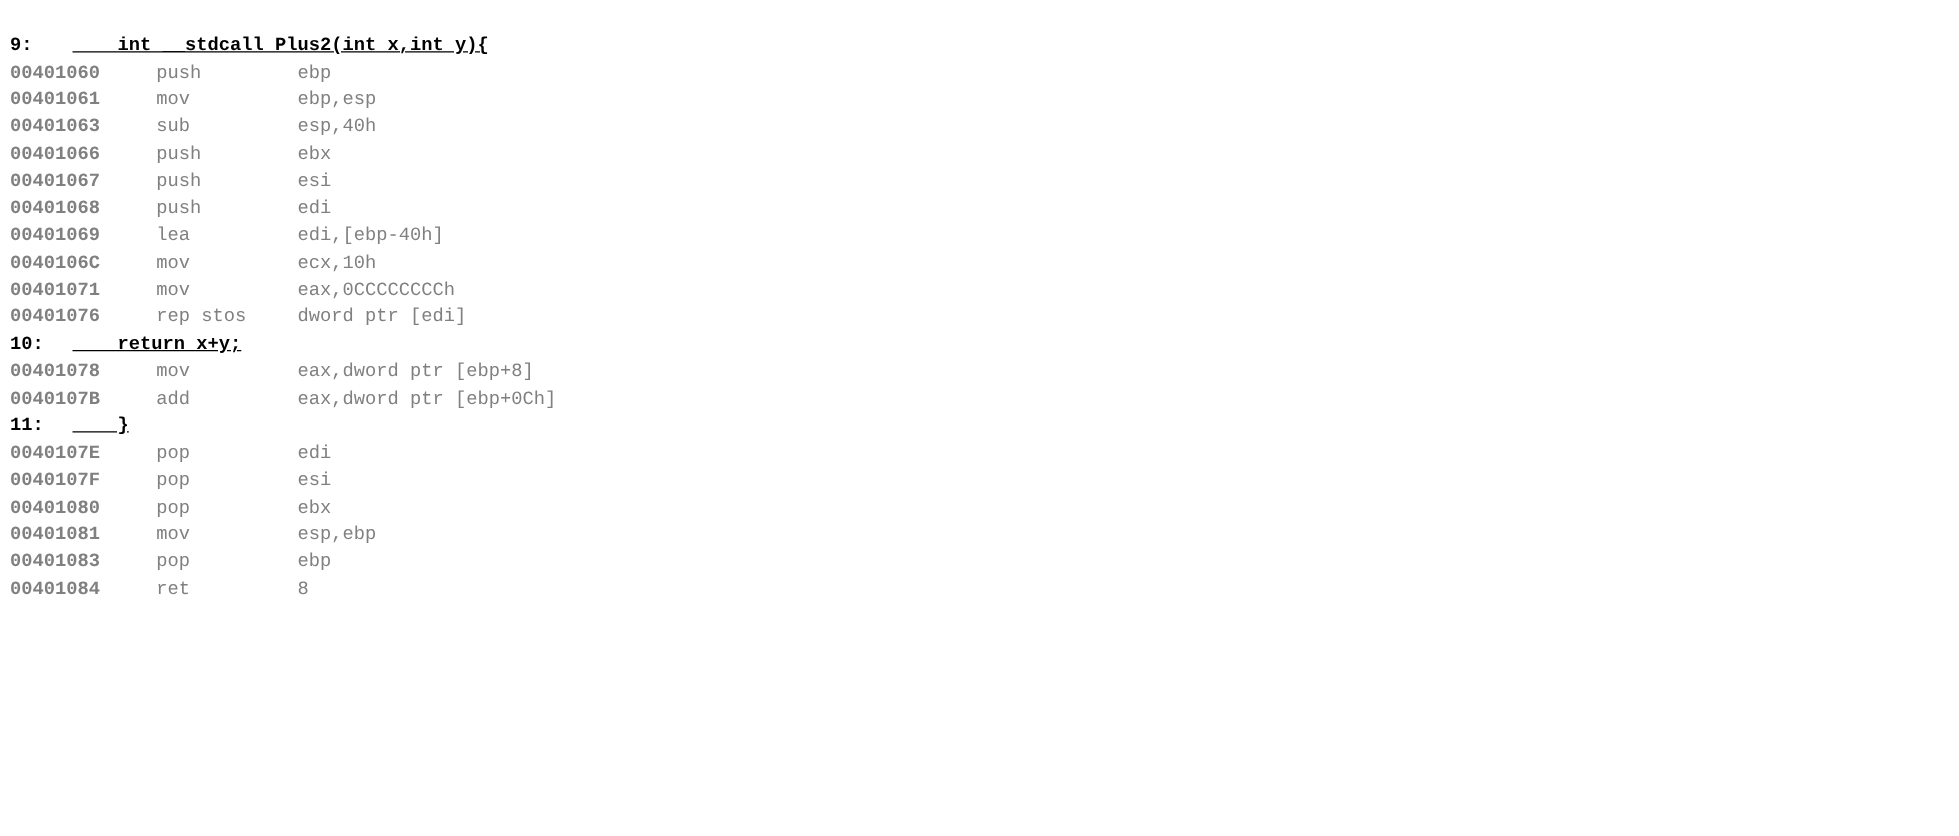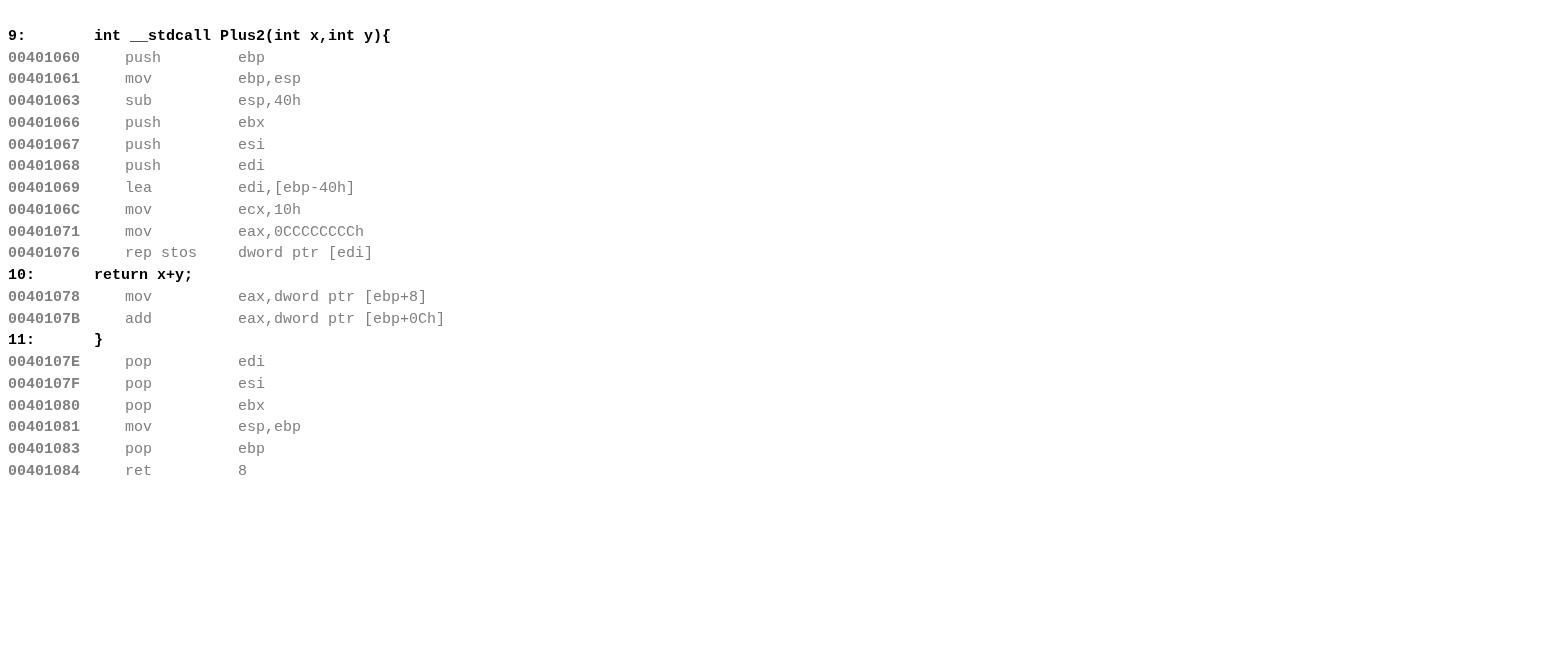--- a/index.html
+++ b/index.html
@@ -16,19 +16,20 @@
       width: 1567px;
       min-height: 669px;
     }
     .disasm-view {
       white-space: pre;
       line-height: 1.45;
     }
     .source-line {
       color: #000000;
       font-weight: bold;
+      text-decoration: underline;
     }
   </style>
 </head>
 <body>
 
 <div class="disasm-view">
 <div class="source-line"><span style="font-weight: bold; color: rgb(0, 0, 0); display: inline-block; width: 50px;">9:</span><span style="font-weight: bold; color: rgb(0, 0, 0);">    int __stdcall Plus2(int x,int y){</span></div><div><span style="display: inline-block; width: 90px; color: rgb(128, 128, 128); font-weight: bold;">00401060</span><span style="display: inline-block; width: 140px; color: rgb(128, 128, 128);">   push</span><span style="color: rgb(128, 128, 128);">ebp</span></div><div><span style="display: inline-block; width: 90px; color: rgb(128, 128, 128); font-weight: bold;">00401061</span><span style="display: inline-block; width: 140px; color: rgb(128, 128, 128);">   mov</span><span style="color: rgb(128, 128, 128);">ebp,esp</span></div><div><span style="display: inline-block; width: 90px; color: rgb(128, 128, 128); font-weight: bold;">00401063</span><span style="display: inline-block; width: 140px; color: rgb(128, 128, 128);">   sub</span><span style="color: rgb(128, 128, 128);">esp,40h</span></div><div><span style="display: inline-block; width: 90px; color: rgb(128, 128, 128); font-weight: bold;">00401066</span><span style="display: inline-block; width: 140px; color: rgb(128, 128, 128);">   push</span><span style="color: rgb(128, 128, 128);">ebx</span></div><div><span style="display: inline-block; width: 90px; color: rgb(128, 128, 128); font-weight: bold;">00401067</span><span style="display: inline-block; width: 140px; color: rgb(128, 128, 128);">   push</span><span style="color: rgb(128, 128, 128);">esi</span></div><div><span style="display: inline-block; width: 90px; color: rgb(128, 128, 128); font-weight: bold;">00401068</span><span style="display: inline-block; width: 140px; color: rgb(128, 128, 128);">   push</span><span style="color: rgb(128, 128, 128);">edi</span></div><div><span style="display: inline-block; width: 90px; color: rgb(128, 128, 128); font-weight: bold;">00401069</span><span style="display: inline-block; width: 140px; color: rgb(128, 128, 128);">   lea</span><span style="color: rgb(128, 128, 128);">edi,[ebp-40h]</span></div><div><span style="display: inline-block; width: 90px; color: rgb(128, 128, 128); font-weight: bold;">0040106C</span><span style="display: inline-block; width: 140px; color: rgb(128, 128, 128);">   mov</span><span style="color: rgb(128, 128, 128);">ecx,10h</span></div><div><span style="display: inline-block; width: 90px; color: rgb(128, 128, 128); font-weight: bold;">00401071</span><span style="display: inline-block; width: 140px; color: rgb(128, 128, 128);">   mov</span><span style="color: rgb(128, 128, 128);">eax,0CCCCCCCCh</span></div><div><span style="display: inline-block; width: 90px; color: rgb(128, 128, 128); font-weight: bold;">00401076</span><span style="display: inline-block; width: 140px; color: rgb(128, 128, 128);">   rep stos</span><span style="color: rgb(128, 128, 128);">dword ptr [edi]</span></div><div class="source-line"><span style="font-weight: bold; color: rgb(0, 0, 0); display: inline-block; width: 50px;">10:</span><span style="font-weight: bold; color: rgb(0, 0, 0);">    return x+y;</span></div><div><span style="display: inline-block; width: 90px; color: rgb(128, 128, 128); font-weight: bold;">00401078</span><span style="display: inline-block; width: 140px; color: rgb(128, 128, 128);">   mov</span><span style="color: rgb(128, 128, 128);">eax,dword ptr [ebp+8]</span></div><div><span style="display: inline-block; width: 90px; color: rgb(128, 128, 128); font-weight: bold;">0040107B</span><span style="display: inline-block; width: 140px; color: rgb(128, 128, 128);">   add</span><span style="color: rgb(128, 128, 128);">eax,dword ptr [ebp+0Ch]</span></div><div class="source-line"><span style="font-weight: bold; color: rgb(0, 0, 0); display: inline-block; width: 50px;">11:</span><span style="font-weight: bold; color: rgb(0, 0, 0);">    }</span></div><div><span style="display: inline-block; width: 90px; color: rgb(128, 128, 128); font-weight: bold;">0040107E</span><span style="display: inline-block; width: 140px; color: rgb(128, 128, 128);">   pop</span><span style="color: rgb(128, 128, 128);">edi</span></div><div><span style="display: inline-block; width: 90px; color: rgb(128, 128, 128); font-weight: bold;">0040107F</span><span style="display: inline-block; width: 140px; color: rgb(128, 128, 128);">   pop</span><span style="color: rgb(128, 128, 128);">esi</span></div><div><span style="display: inline-block; width: 90px; color: rgb(128, 128, 128); font-weight: bold;">00401080</span><span style="display: inline-block; width: 140px; color: rgb(128, 128, 128);">   pop</span><span style="color: rgb(128, 128, 128);">ebx</span></div><div><span style="display: inline-block; width: 90px; color: rgb(128, 128, 128); font-weight: bold;">00401081</span><span style="display: inline-block; width: 140px; color: rgb(128, 128, 128);">   mov</span><span style="color: rgb(128, 128, 128);">esp,ebp</span></div><div><span style="display: inline-block; width: 90px; color: rgb(128, 128, 128); font-weight: bold;">00401083</span><span style="display: inline-block; width: 140px; color: rgb(128, 128, 128);">   pop</span><span style="color: rgb(128, 128, 128);">ebp</span></div><div><span style="display: inline-block; width: 90px; color: rgb(128, 128, 128); font-weight: bold;">00401084</span><span style="display: inline-block; width: 140px; color: rgb(128, 128, 128);">   ret</span><span style="color: rgb(128, 128, 128);">8</span></div></div>
 
 </body></html>

